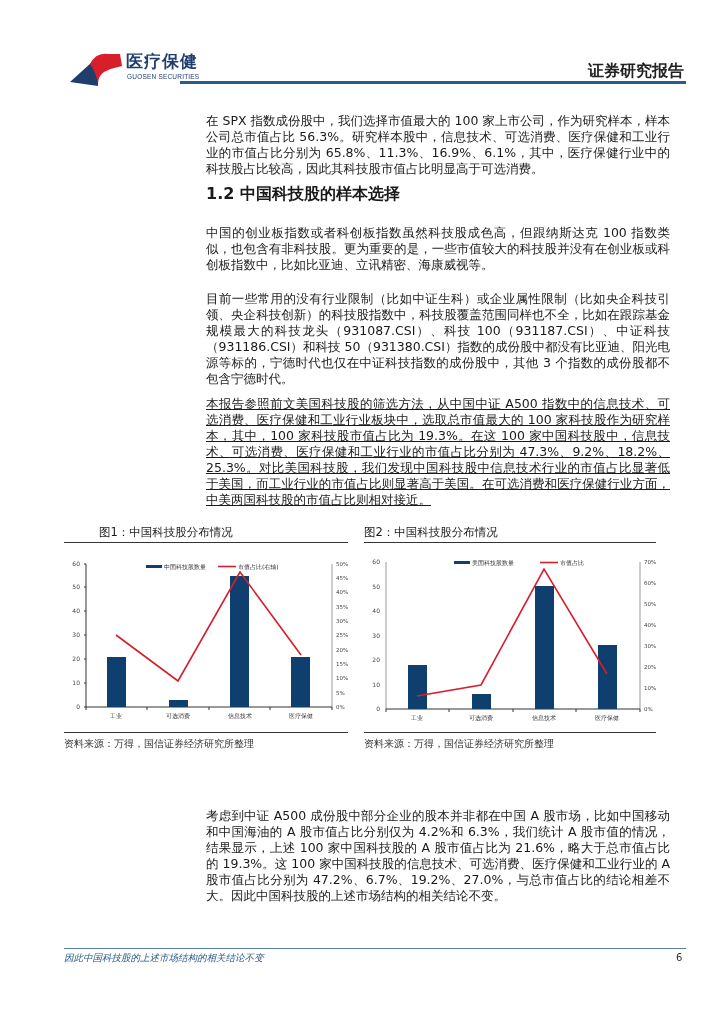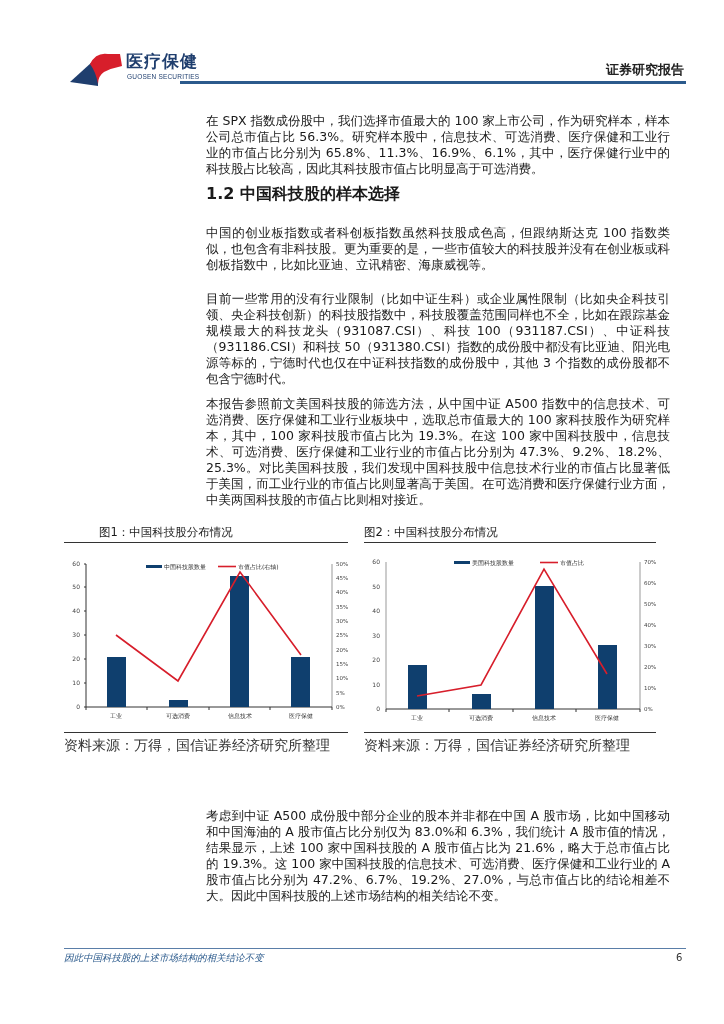--- a/index.html
+++ b/index.html
@@ -2,30 +2,30 @@
 <html><head>
 <meta charset="utf-8">
 <style>
   html, body { margin:0; padding:0; background:#ffffff; }
   body { width:724px; height:1024px; position:relative; overflow:hidden;
          font-family:"DejaVu Sans","Liberation Sans",sans-serif; color:#1a1a1a; }
   .header { position:absolute; left:0; top:0; width:724px; height:90px; }
   .logo { position:absolute; left:68px; top:50px; width:60px; height:38px; }
   .logo-cn { position:absolute; left:126px; top:50px; font-size:17px; font-weight:bold; color:#1f3e6e; letter-spacing:1px; }
   .logo-en { position:absolute; left:127px; top:73px; font-size:6.5px; color:#1f3e6e; font-family:"Liberation Sans",sans-serif; letter-spacing:0.2px; }
-  .header-title { position:absolute; right:40px; top:61px; font-size:13px; font-weight:bold; color:#222; }
+  .header-title { position:absolute; right:40px; top:61px; font-size:16px; font-weight:bold; color:#222; }
   .header-rule { position:absolute; left:180px; top:81px; width:506px; height:3px; background:#2b5a8c; }
 
   .para { position:absolute; left:206px; width:464px; font-size:12.5px; line-height:16px; color:#1a1a1a;
           text-align:justify; font-family:"DejaVu Sans",sans-serif;margin-top:12px; }
   .section-title { position:absolute; left:206px; top:184px; font-size:16px; font-weight:bold; color:#1a1a1a; }
 
   .fig-title { position:absolute; font-size:11.5px; color:#1a1a1a; }
   .fig-rule { position:absolute; height:1px; background:#333; }
-  .src { position:absolute; font-size:14px; color:#333; }
+  .src { position:absolute; font-size:10px; color:#333; }
   .chart { position:absolute; }
   .chart svg text { font-family:"DejaVu Sans",sans-serif; }
 
   .footer-rule { position:absolute; left:64px; top:948px; width:622px; height:1px; background:#5a7ea8; }
   .footer-text { position:absolute; left:64px; top:952px; font-size:9.5px; color:#2b5a8c; font-style:italic; }
   .page-num { position:absolute; left:676px; top:952px; font-size:10px; color:#333; }
 </style>
 </head>
 <body>
 
@@ -37,21 +37,21 @@
   <div class="logo-cn">医疗保健</div>
   <div class="logo-en">GUOSEN SECURITIES</div>
   <div class="header-title">证券研究报告</div>
   <div class="header-rule"></div>
 </div>
 
 <div class="para" style="top:101px;">在 SPX 指数成份股中，我们选择市值最大的 100 家上市公司，作为研究样本，样本公司总市值占比 56.3%。研究样本股中，信息技术、可选消费、医疗保健和工业行业的市值占比分别为 65.8%、11.3%、16.9%、6.1%，其中，医疗保健行业中的科技股占比较高，因此其科技股市值占比明显高于可选消费。</div>
 <div class="section-title">1.2 中国科技股的样本选择</div>
 <div class="para" style="top:213px;">中国的创业板指数或者科创板指数虽然科技股成色高，但跟纳斯达克 100 指数类似，也包含有非科技股。更为重要的是，一些市值较大的科技股并没有在创业板或科创板指数中，比如比亚迪、立讯精密、海康威视等。</div>
 <div class="para" style="top:279px;">目前一些常用的没有行业限制（比如中证生科）或企业属性限制（比如央企科技引领、央企科技创新）的科技股指数中，科技股覆盖范围同样也不全，比如在跟踪基金规模最大的科技龙头（931087.CSI）、科技 100（931187.CSI）、中证科技（931186.CSI）和科技 50（931380.CSI）指数的成份股中都没有比亚迪、阳光电源等标的，宁德时代也仅在中证科技指数的成份股中，其他 3 个指数的成份股都不包含宁德时代。</div>
-<div class="para" style="top:384px;">本报告参照前文美国科技股的筛选方法，从中国中证 A500 指数中的信息技术、可选消费、医疗保健和工业行业板块中，选取总市值最大的 100 家科技股作为研究样本，其中，100 家科技股市值占比为 19.3%。在这 100 家中国科技股中，信息技术、可选消费、医疗保健和工业行业的市值占比分别为 47.3%、9.2%、18.2%、25.3%。对比美国科技股，我们发现中国科技股中信息技术行业的市值占比显著低于美国，而工业行业的市值占比则显著高于美国。在可选消费和医疗保健行业方面，中美两国科技股的市值占比则相对接近。</div>
+<div class="para" style="top:384px;text-decoration:underline;">本报告参照前文美国科技股的筛选方法，从中国中证 A500 指数中的信息技术、可选消费、医疗保健和工业行业板块中，选取总市值最大的 100 家科技股作为研究样本，其中，100 家科技股市值占比为 19.3%。在这 100 家中国科技股中，信息技术、可选消费、医疗保健和工业行业的市值占比分别为 47.3%、9.2%、18.2%、25.3%。对比美国科技股，我们发现中国科技股中信息技术行业的市值占比显著低于美国，而工业行业的市值占比则显著高于美国。在可选消费和医疗保健行业方面，中美两国科技股的市值占比则相对接近。</div>
 
 <div class="fig-title" style="left:64px; top:525px;margin-left:35px;">图1：中国科技股分布情况</div>
 <div class="fig-rule" style="left:64px; top:542px; width:284px;"></div>
 <div class="chart" style="left:64px; top:552px; width:290px; height:178px;">
   <svg width="290" height="178" viewBox="0 0 290 178">
 
     <line x1="22" y1="12" x2="22" y2="155" stroke="#333" stroke-width="1"></line>
     <g font-size="6" fill="#444" text-anchor="end">
       <text x="16" y="157">0</text>
       <text x="16" y="133">10</text>
@@ -170,17 +170,17 @@
       <text x="53" y="168">工业</text>
       <text x="117" y="168">可选消费</text>
       <text x="180" y="168">信息技术</text>
       <text x="243" y="168">医疗保健</text>
     </g>
   </svg>
 </div>
 <div class="fig-rule" style="left:364px; top:732px; width:292px;"></div>
 <div class="src" style="left:364px; top:737px;">资料来源：万得，国信证券经济研究所整理</div>
 
-<div class="para" style="top:796px;">考虑到中证 A500 成份股中部分企业的股本并非都在中国 A 股市场，比如中国移动和中国海油的 A 股市值占比分别仅为 83.0%和 6.3%，我们统计 A 股市值的情况，结果显示，上述 100 家中国科技股的 A 股市值占比为 21.6%，略大于总市值占比的 19.3%。这 100 家中国科技股的信息技术、可选消费、医疗保健和工业行业的 A 股市值占比分别为 47.2%、6.7%、19.2%、27.0%，与总市值占比的结论相差不大。因此中国科技股的上述市场结构的相关结论不变。</div>
+<div class="para" style="top:796px;">考虑到中证 A500 成份股中部分企业的股本并非都在中国 A 股市场，比如中国移动和中国海油的 A 股市值占比分别仅为 4.2%和 6.3%，我们统计 A 股市值的情况，结果显示，上述 100 家中国科技股的 A 股市值占比为 21.6%，略大于总市值占比的 19.3%。这 100 家中国科技股的信息技术、可选消费、医疗保健和工业行业的 A 股市值占比分别为 47.2%、6.7%、19.2%、27.0%，与总市值占比的结论相差不大。因此中国科技股的上述市场结构的相关结论不变。</div>
 
 <div class="footer-rule"></div>
 <div class="footer-text">因此中国科技股的上述市场结构的相关结论不变</div>
 <div class="page-num">6</div>
 
 </body></html>

